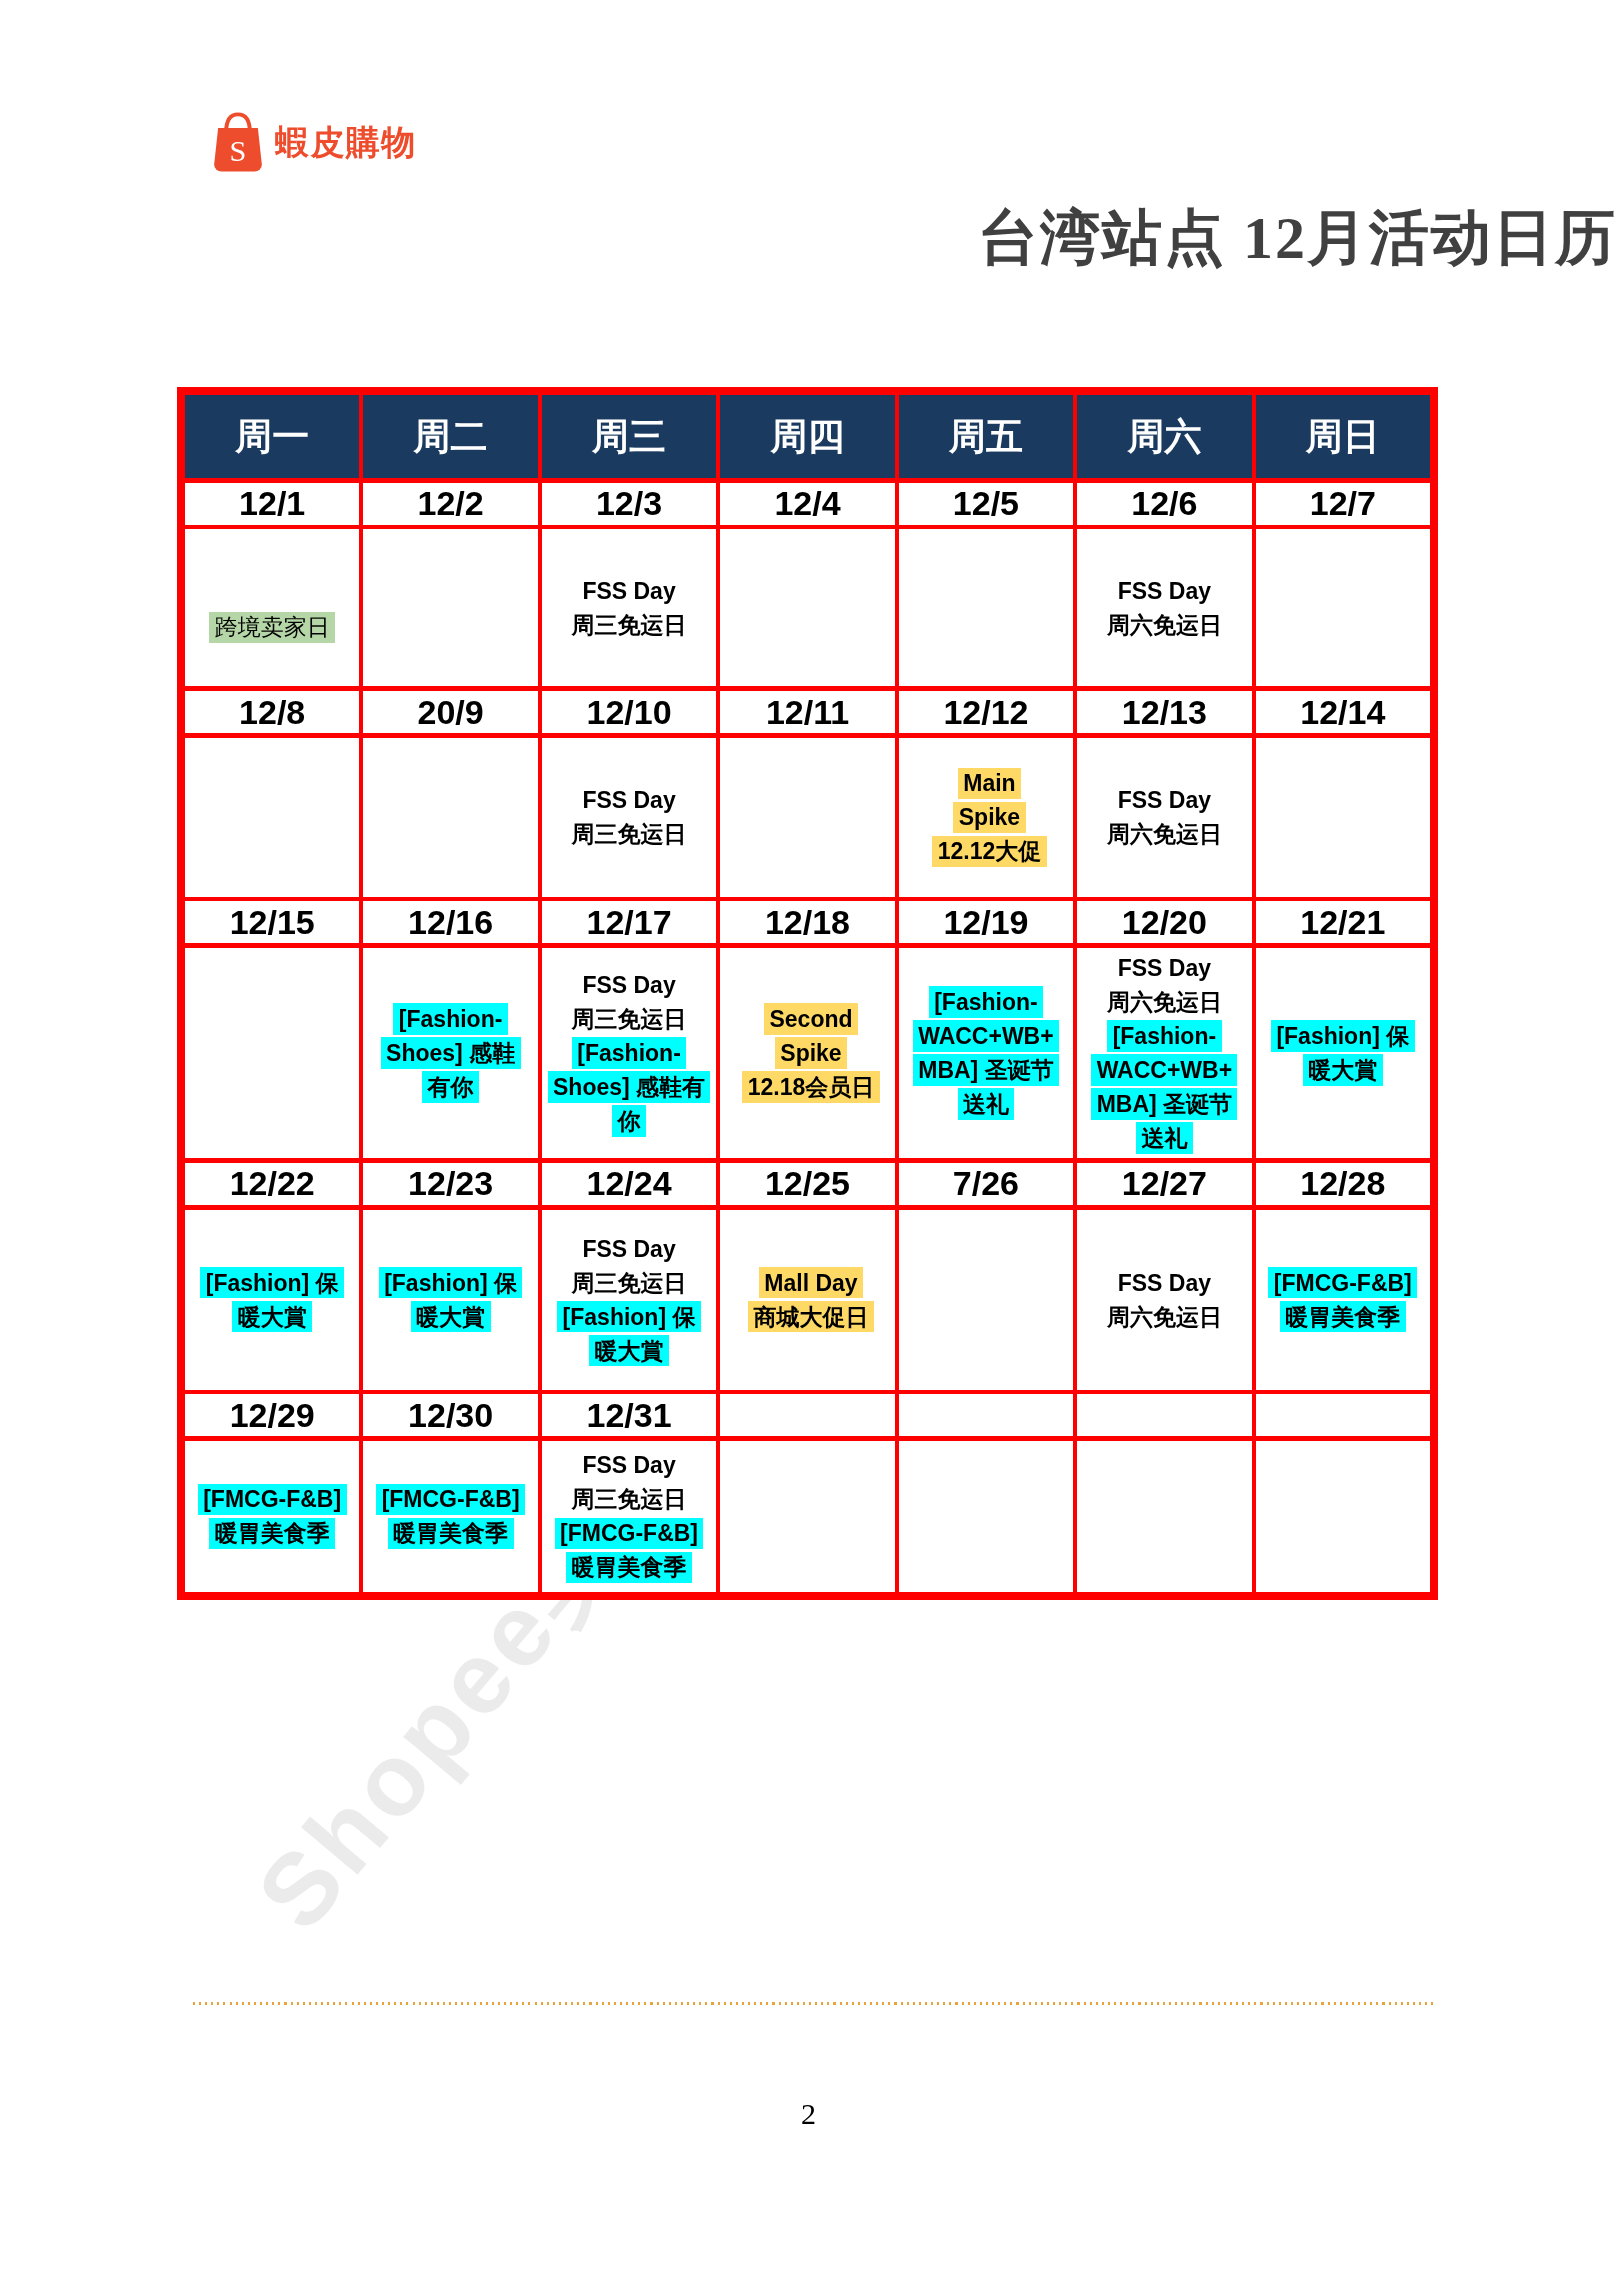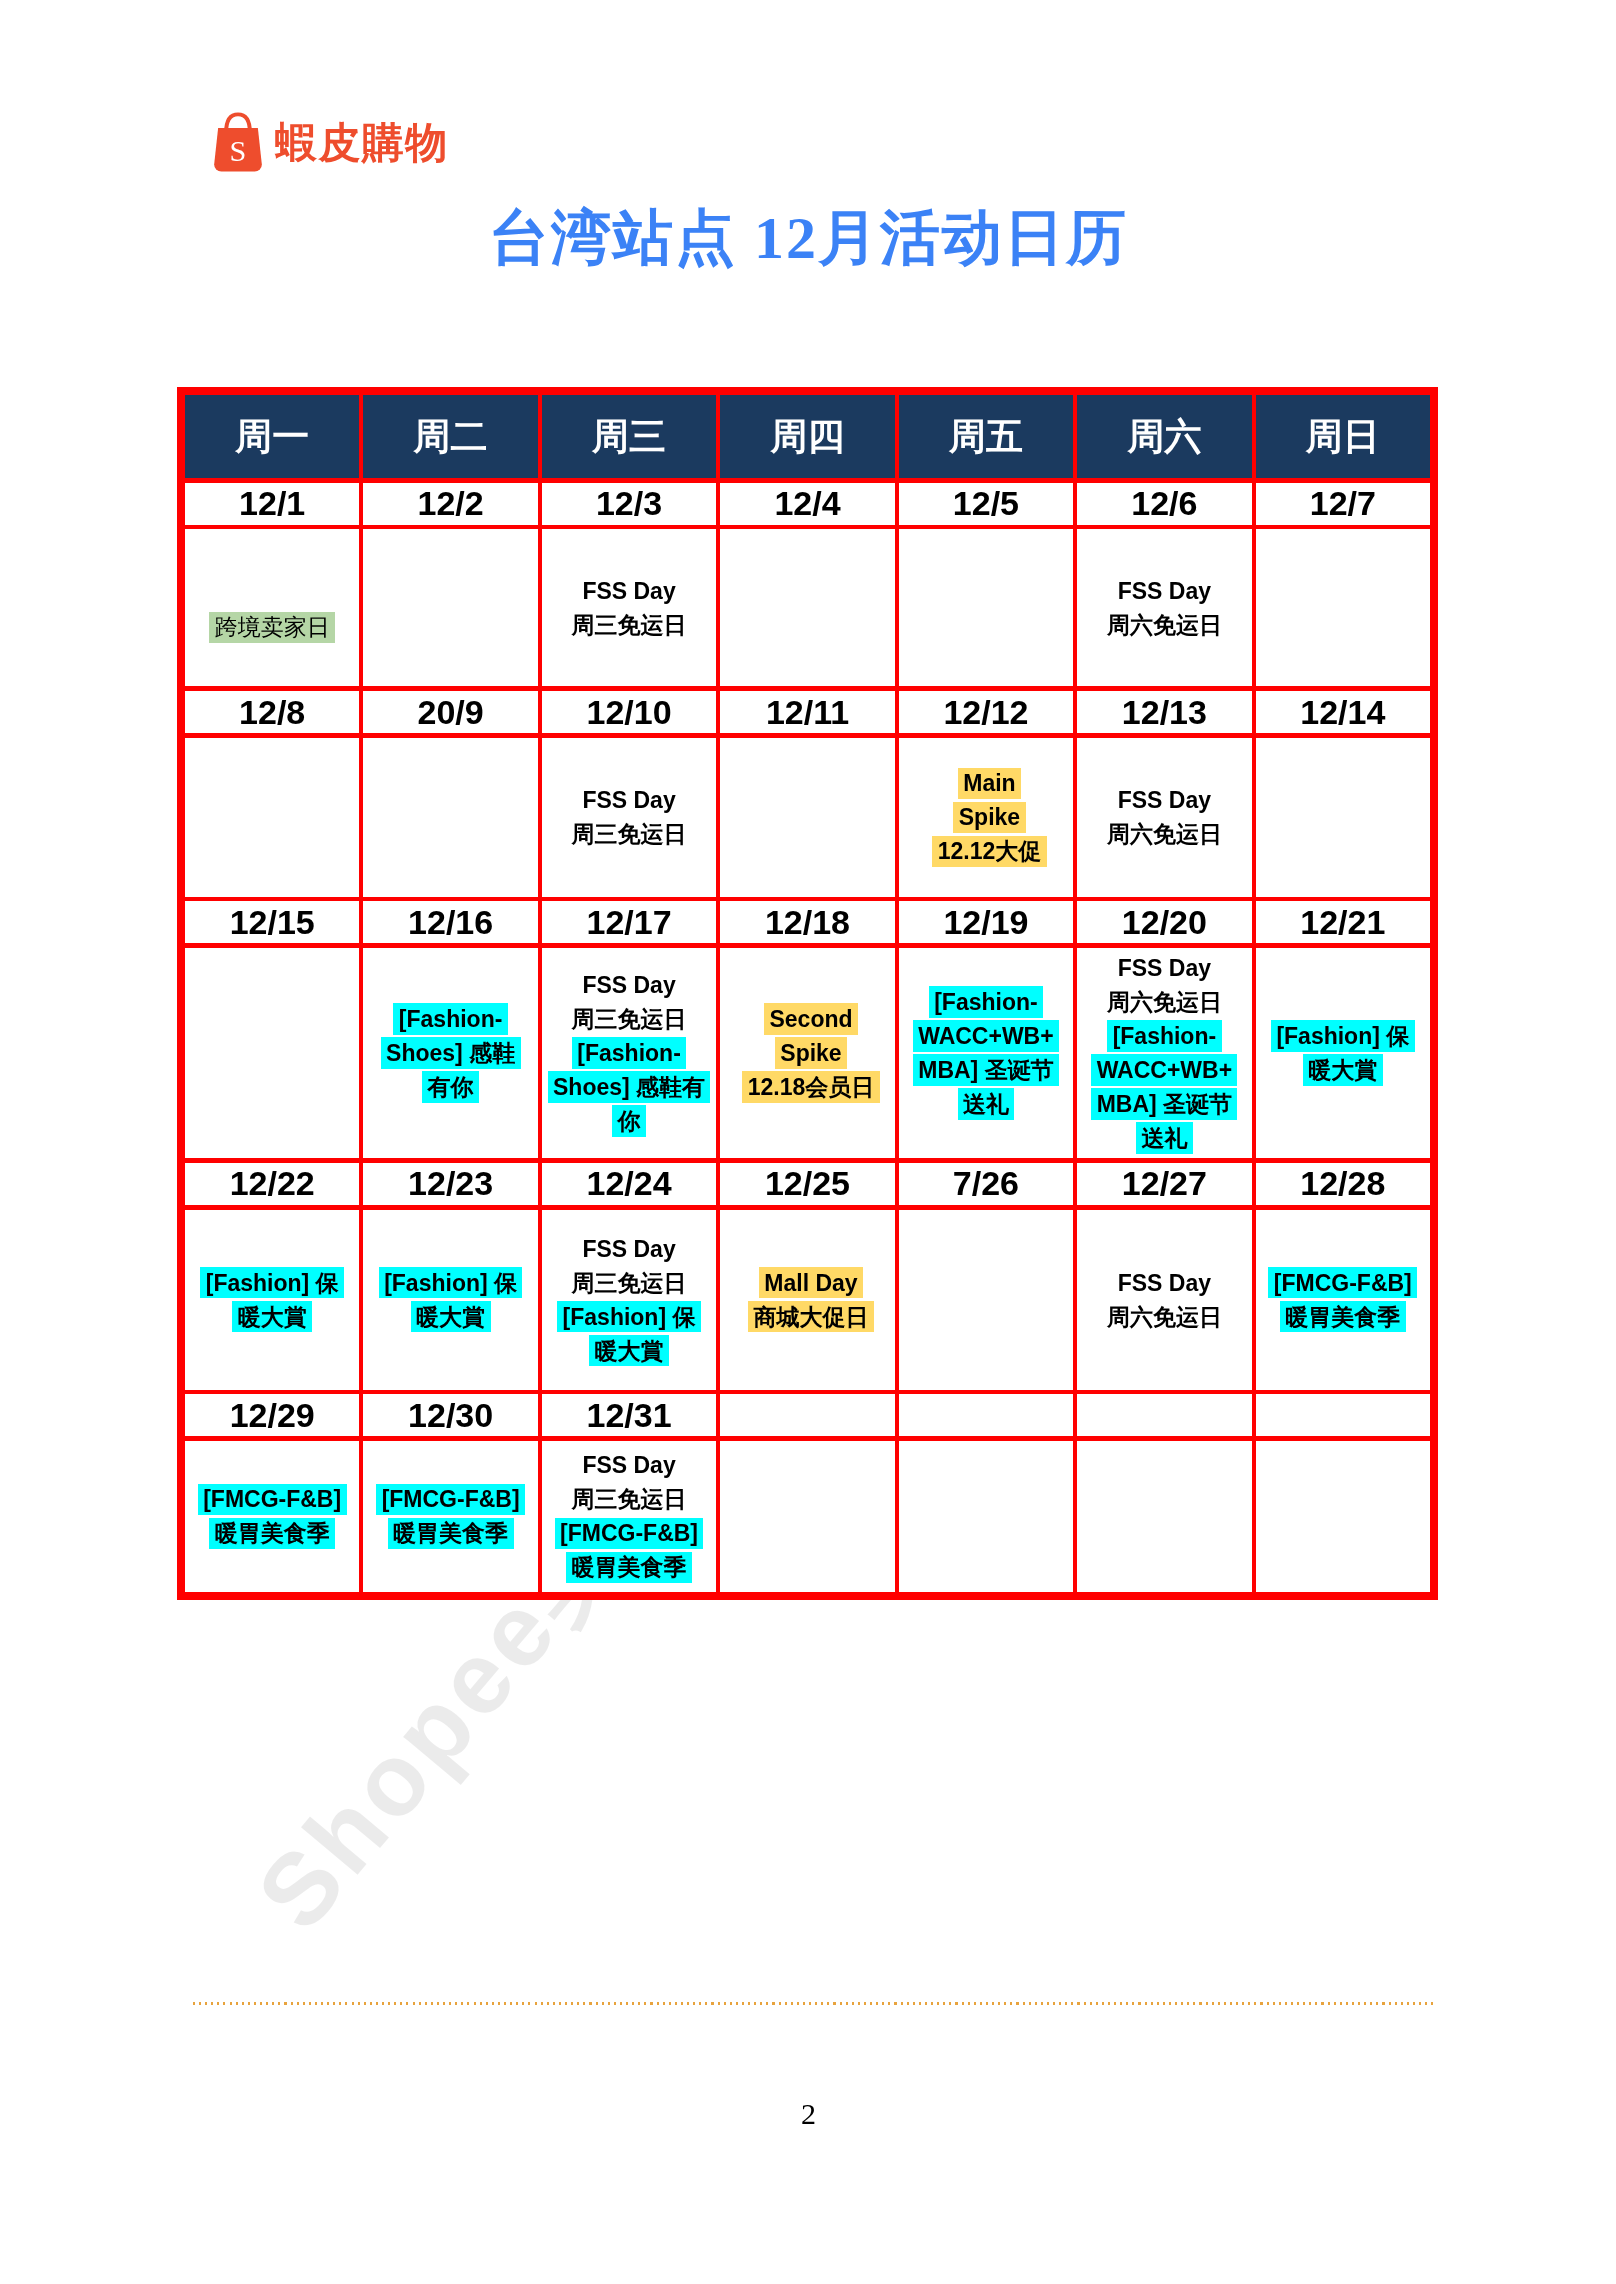--- a/index.html
+++ b/index.html
@@ -37,34 +37,34 @@
     position:absolute;
     left:212px; top:112px;
     display:flex;
     align-items:center;
     gap:11px;
     z-index:2;
   }
   .logo svg{display:block;width:52px;height:62px;}
   .logo .brand{
     color:var(--brand);
-    font-size:42px;
+    font-size:34px;
     font-weight:600;
     letter-spacing:1.4px;
   }
   
   .title{
     position:absolute;
     left:0; top:198px;
     width:100%;
-    text-align:center;
+    text-align:right;
     font-family:"Liberation Serif","DejaVu Serif",serif;
     font-weight:bold;
     font-size:60px;
-    color:#3b82f6;
+    color:#404040;
     letter-spacing:2px;
     z-index:2;
   }
   
   .cal{
     position:absolute;
     left:177px; top:387px;
     width:1261px;
     background:var(--grid-red);
     border:8.1px solid var(--grid-red);

